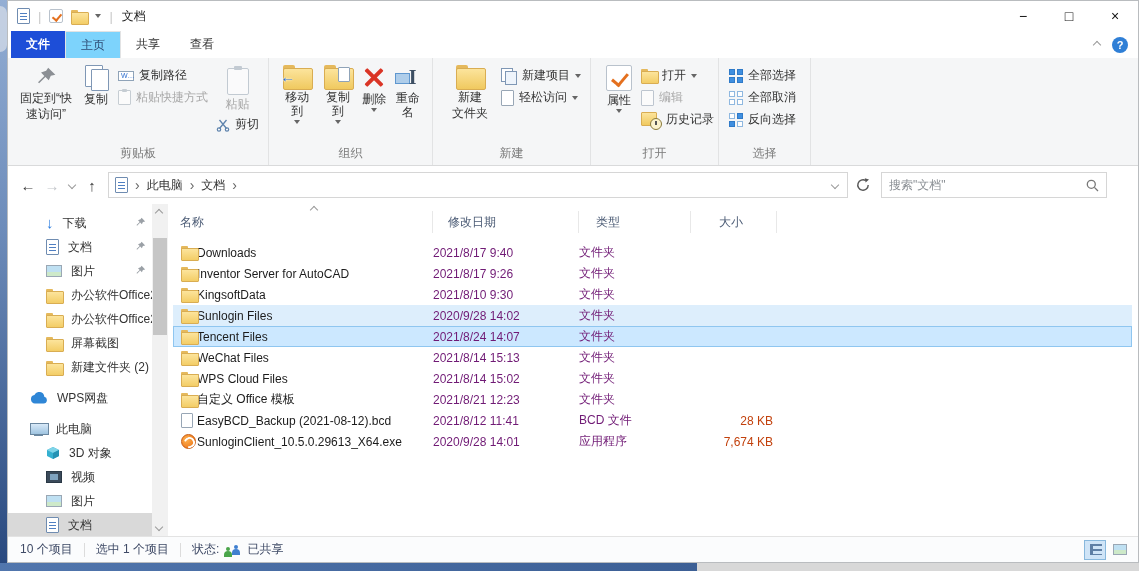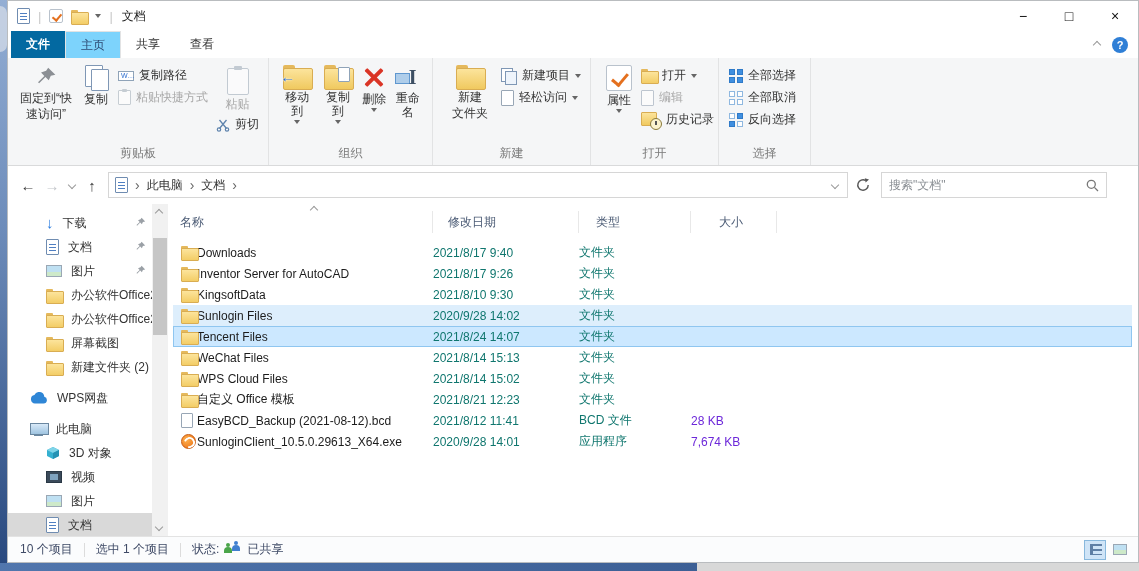--- a/index.html
+++ b/index.html
@@ -16,21 +16,21 @@
   .titlebar{position:absolute;top:0;left:0;right:0;height:30px;display:flex;align-items:center;background:#fff}
   .qat{display:flex;align-items:center;gap:8px;padding-left:9px}
   .qat-sep{color:#c9c9c9;font-size:13px}
   .title-text{margin-left:9px;color:#222}
   .win-controls{margin-left:auto;display:flex;height:30px}
   .wc{width:46px;display:flex;align-items:center;justify-content:center;font-size:14px;color:#111}
 
   
   .tabbar{position:absolute;top:30px;left:0;right:0;height:27px;background:#fff;display:flex;align-items:flex-end}
   .tab{height:27px;display:flex;align-items:center;justify-content:center;padding:0 15px}
-  .tab-file{background:#0369a1;color:#fff;margin-left:3px;font-weight:bold}
+  .tab-file{background:#1d4ed8;color:#fff;margin-left:3px;font-weight:bold}
   .tab-active{background:#7dd3fc;border:1px solid #e2e3e4;border-bottom:none;color:#2d4a73}
   .tab-right{margin-left:auto;display:flex;align-items:center;gap:12px;padding-right:10px;height:27px}
   .help{width:16px;height:16px;border-radius:50%;background:#2f7fd6;color:#fff;display:flex;align-items:center;justify-content:center;font-size:11px;font-weight:bold}
 
   
   .ribbon{position:absolute;top:57px;left:0;right:0;height:108px;background:#f5f6f7;border-bottom:1px solid #d9dadb;display:flex}
   .rgroup{position:relative;height:100%;border-right:1px solid #e2e3e4;flex:none}
   .rgroup-rest{flex:1;border-right:none}
   .rglabel{position:absolute;bottom:3px;left:0;right:0;text-align:center;color:#7a7a7a}
   .rgc{display:flex;align-items:flex-start;padding:5px 4px 0 6px}
@@ -145,29 +145,29 @@
   .lheader .hc{height:22px;display:flex;align-items:center;border-right:1px solid #e8e8e8}
   .hc-name{grid-column:1/3;padding-left:7px;position:relative}
   .hc-date{padding-left:15px}
   .hc-type{padding-left:17px}
   .hc-size{padding-left:28px}
   .sort-caret{position:absolute;left:138px;top:-4px}
   .rows{position:absolute;left:5px;top:38px;right:6px}
   .row{height:21px}
   .row .cicon{padding-left:8px;display:flex;align-items:center}
   .row .cname{color:#1c1c1c;white-space:nowrap;overflow:hidden}
-  .row .cdate,.row .ctype{color:#0f766e}
-  .row .csize{color:#6d28d9;padding-right:4px}
+  .row .cdate,.row .ctype{color:#701a75}
+  .row .csize{color:#c2410c;text-align:right;padding-right:4px}
   .row.hover{background:#ddeefc}
   .row.selected{background:#cce8ff;outline:1px solid #8fc6f0;outline-offset:-1px}
 
   
   .statusbar{position:absolute;left:0;right:0;bottom:0;height:26px;background:#fbfcfd;border-top:1px solid #e3e3e3;display:flex;align-items:center;color:#3f4a66;padding-left:12px}
   .sb-sep{width:1px;height:14px;background:#dcdcdc;margin:0 11px}
-  .sb-status{display:flex;align-items:flex-start;gap:4px}
+  .sb-status{display:flex;align-items:flex-end;gap:4px}
   .views{margin-left:auto;display:flex;margin-right:7px;gap:3px}
   .vbtn{width:22px;height:20px;display:flex;align-items:center;justify-content:center;border:1px solid transparent}
   .vbtn.active{background:#cfe4f7;border-color:#88b8dd}
 </style>
 </head>
 <body>
 
 <div class="desk-left"></div>
 <div class="desk-blob"></div>
 <div class="strip-blue"></div>

